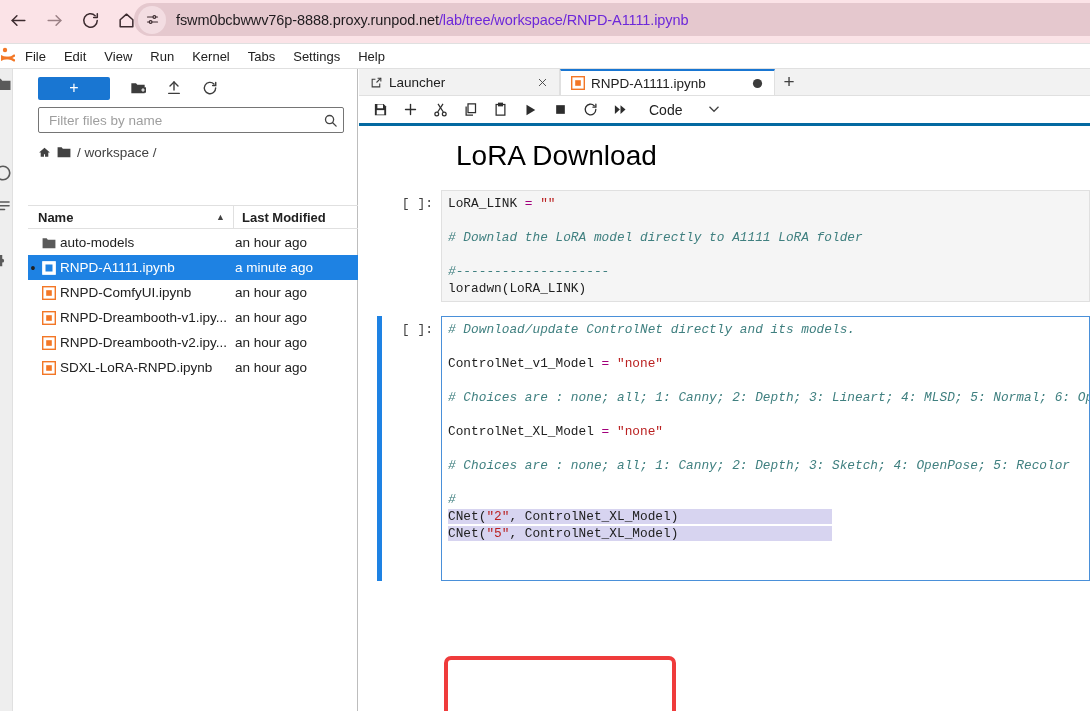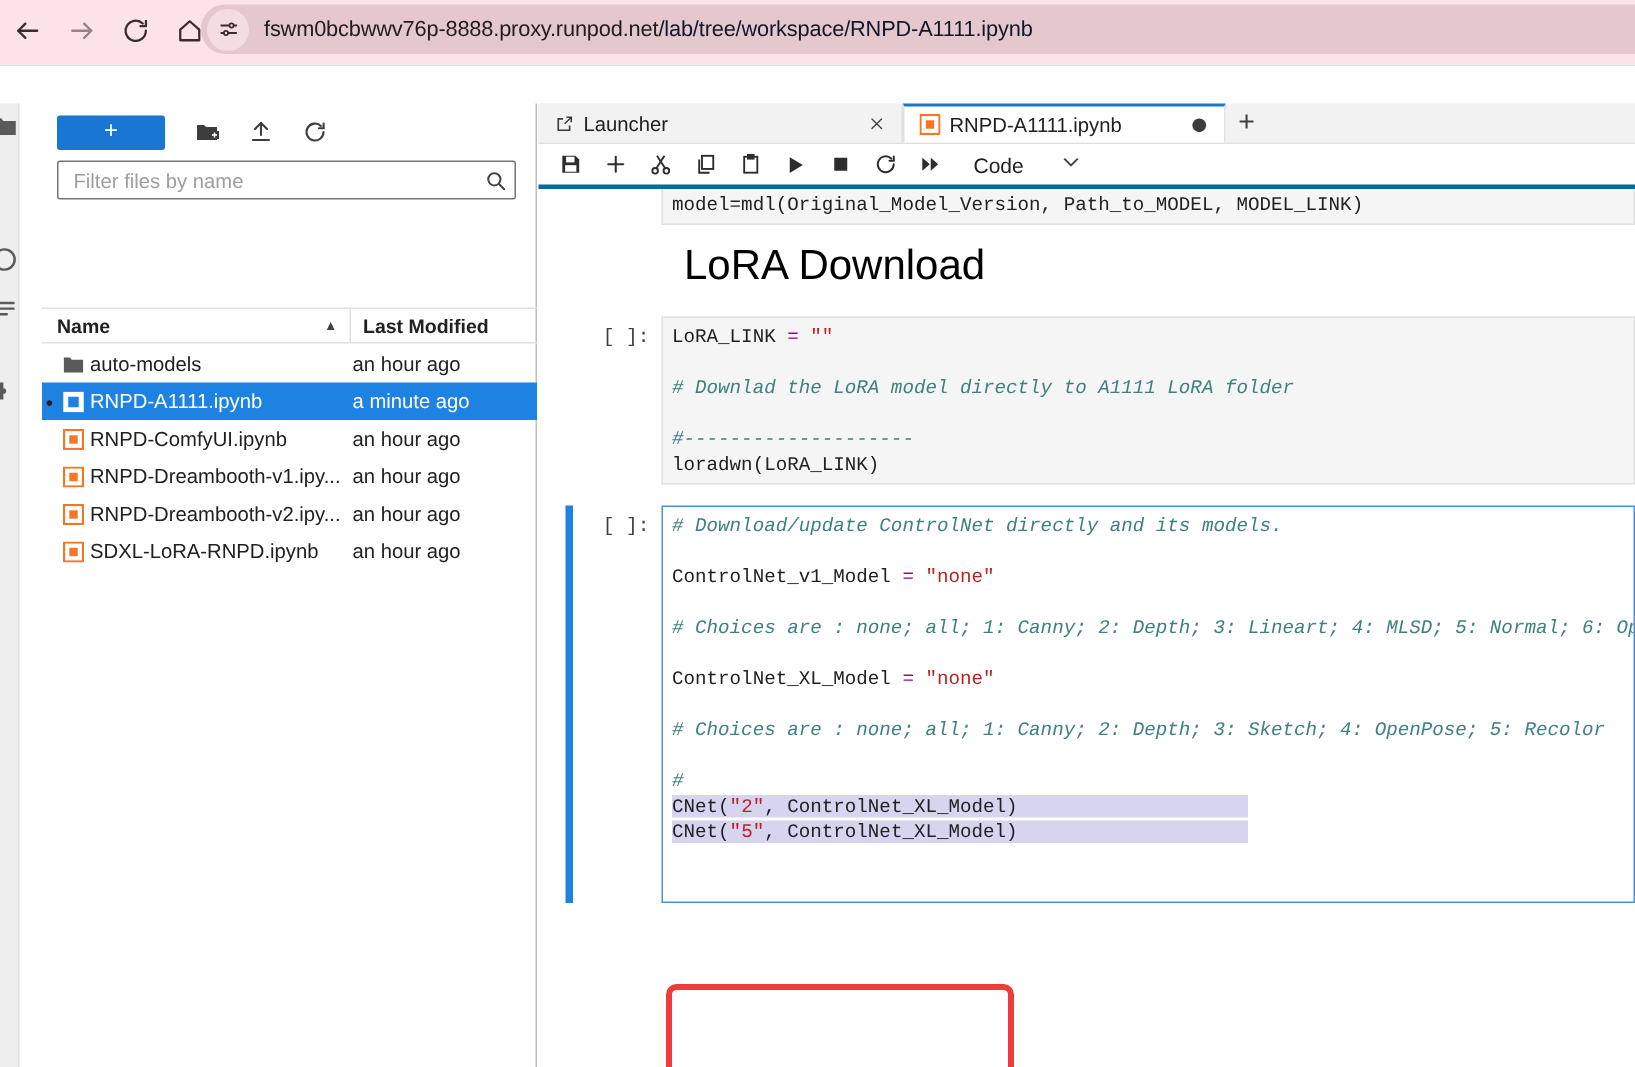--- a/index.html
+++ b/index.html
@@ -42,21 +42,21 @@
     flex: 0 0 auto;
   }
   #omnibox-url {
     margin-left: 10px;
     font-size: 14.5px;
     color: #3a3136;
     white-space: nowrap;
     letter-spacing: -0.1px;
   }
   #omnibox-url .url-host { color: #1f1b1e; }
-  #omnibox-url .url-path { color: #0f172a; margin-top: 29px; }
+  #omnibox-url .url-path { color: #6d28d9; margin-top: 29px; }
   #chrome-bottom-strip {
     position: absolute; left: 0; top: 40px; width: 1090px; height: 3px;
     background: #fbe3e7;
   }
 
   
   #jlab {
     position: absolute; left: 0; top: 43px; width: 1090px; height: 668px;
     background: #ffffff;
     border-top: 1px solid #e0e0e0;
@@ -205,21 +205,21 @@
     border-bottom: 1px solid #e0e0e0;
     display: flex; align-items: stretch;
   }
   .dock-tab {
     display: flex; align-items: center;
     padding: 0 8px;
     font-size: 13.5px; color: #212121;
     border-right: 1px solid #e0e0e0;
     background: #f2f2f2;
   }
-  .dock-tab.inactive { width: 243px; }
+  .dock-tab.inactive { width: 201px; }
   .dock-tab.active {
     width: 215px;
     background: #ffffff;
     border-top: 2px solid #1976d2;
     border-left: 1px solid #e0e0e0;
   }
   .dock-tab .tab-icon {
     width: 18px; display: flex; align-items: center; justify-content: center;
     margin-right: 4px;
   }
@@ -364,20 +364,37 @@
           <circle cx="9" cy="16" r="2.2" fill="#fbe3e7"></circle>
         </svg>
     </div>
     <div id="omnibox-url"><span class="url-host">fswm0bcbwwv76p-8888.proxy.runpod.net</span><span class="url-path">/lab/tree/workspace/RNPD-A1111.ipynb</span></div>
   </div>
 </div>
 <div id="chrome-bottom-strip"></div>
 
 <div id="jlab">
 
+  <div id="menubar">
+    <div id="jlab-logo">
+      <svg width="14" height="18" viewBox="0 0 14 18">
+          <ellipse cx="4" cy="3" rx="2.2" ry="2.2" fill="#f37726"></ellipse>
+          <path d="M-2 8c4 4 12 4 16 0" stroke="#f37726" stroke-width="2.4" fill="none"></path>
+          <path d="M-2 14c4-4 12-4 16 0" stroke="#f37726" stroke-width="2.4" fill="none"></path>
+        </svg>
+    </div>
+    <div class="menu-item">File</div>
+    <div class="menu-item">Edit</div>
+    <div class="menu-item">View</div>
+    <div class="menu-item">Run</div>
+    <div class="menu-item">Kernel</div>
+    <div class="menu-item">Tabs</div>
+    <div class="menu-item">Settings</div>
+    <div class="menu-item">Help</div>
+  </div>
 
   <div id="activitybar">
     <div class="act-icon" id="act-folder">
       <svg width="18" height="18" viewBox="0 0 24 24" fill="#5a5a5a">
           <path d="M2 5h7l2 2.5h11V20H2z"></path>
         </svg>
     </div>
     <div class="act-icon" id="act-running">
       <svg width="18" height="18" viewBox="0 0 24 24" fill="none" stroke="#5a5a5a" stroke-width="2.2">
           <circle cx="12" cy="12" r="9"></circle>
@@ -426,20 +443,33 @@
     <div id="fb-filter">
       <input id="fb-filter-input" type="text" placeholder="Filter files by name" style="">
       <div id="fb-search-icon">
         <svg width="15" height="15" viewBox="0 0 24 24" fill="none" stroke="currentColor" stroke-width="2.1" stroke-linecap="round">
             <circle cx="10.5" cy="10.5" r="6.5"></circle>
             <line x1="15.5" y1="15.5" x2="21" y2="21"></line>
           </svg>
       </div>
     </div>
 
+    <div id="fb-breadcrumb">
+      <span class="crumb-icon">
+        <svg width="13" height="13" viewBox="0 0 24 24" fill="currentColor">
+            <path d="M12 3 2 12h3v8h6v-5h2v5h6v-8h3z"></path>
+          </svg>
+      </span>
+      <span class="crumb-icon">
+        <svg width="14" height="12" viewBox="0 0 24 20" fill="currentColor">
+            <path d="M1 2h7l2 2.5h13V19H1z"></path>
+          </svg>
+      </span>
+      <span class="crumb-text">/ workspace /</span>
+    </div>
 
     <div id="fb-header">
       <div class="col-name">
         <span>Name</span>
         <span class="sort-arrow">▲</span>
       </div>
       <div class="col-modified">Last Modified</div>
     </div>
 
     <div id="fb-list">
@@ -617,21 +647,20 @@
               <polyline points="2,2 8,8 14,2"></polyline>
             </svg>
         </span>
       </div>
     </div>
 
     <div id="nb-scroller">
 
       <div class="nb-cell" style="margin-top:-3px">
         <div class="cell-prompt"></div>
-        <div class="cell-input"><span class="tk-plain">model=mdl(Original_Model_Version, Path_to_MODEL, MODEL_LINK)</span></div>
       </div>
 
       <div class="md-cell">
         <div class="md-body">
           <h1 class="md-h1">LoRA Download</h1>
         </div>
       </div>
 
       <div class="nb-cell" style="margin-top:13px">
         <div class="cell-prompt">[ ]:</div>

